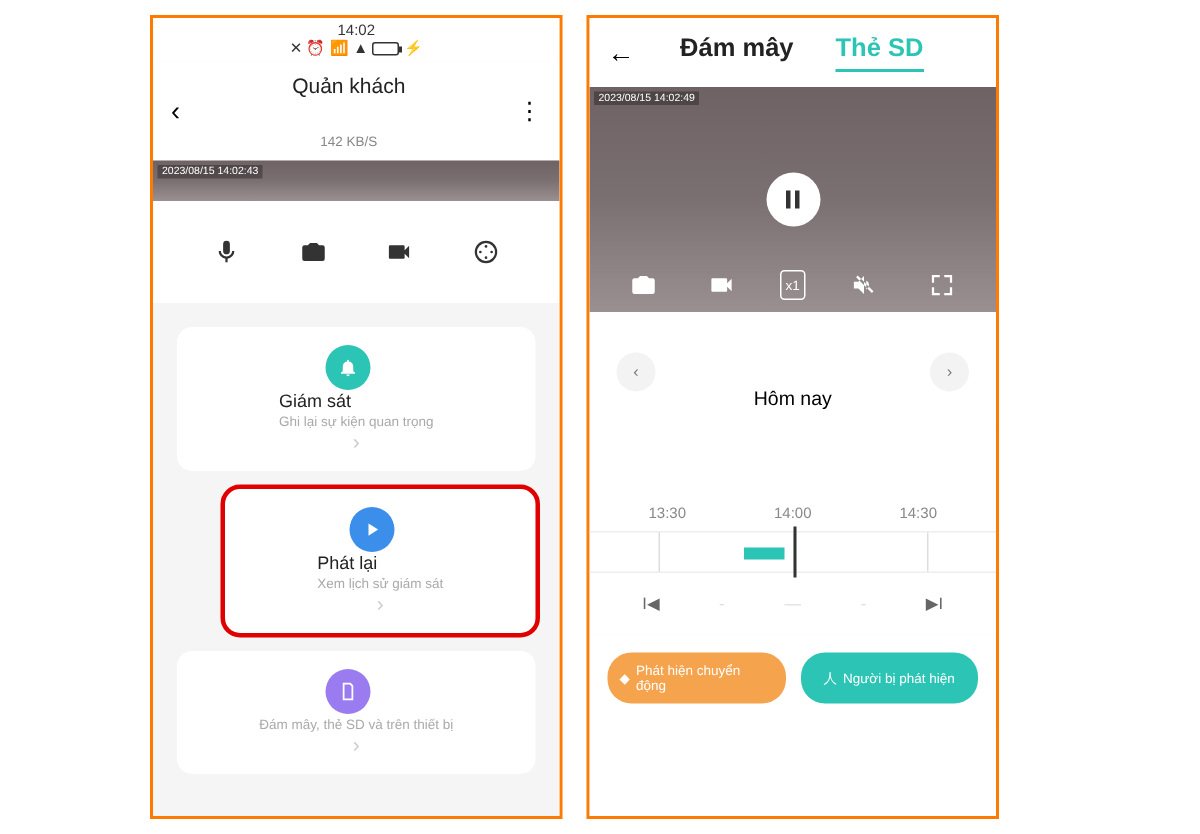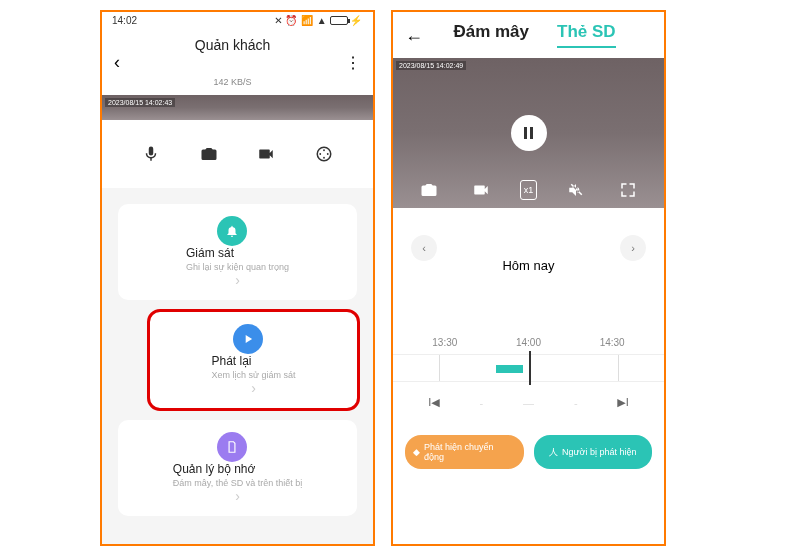--- a/index.html
+++ b/index.html
@@ -1,21 +1,21 @@
 <!DOCTYPE html>
 <html><head>
 <meta charset="utf-8">
 <style>
   * { box-sizing: border-box; margin: 0; padding: 0; font-family: -apple-system, sans-serif; }
   body { background: #fff; width: 800px; height: 556px; overflow: hidden; }
   .canvas { display: flex; gap: 16px; padding: 10px 100px; }
   .phone { width: 275px; height: 536px; border: 2px solid #ff7a00; background: #f5f5f5; display: flex; flex-direction: column; overflow: hidden; }
   
   
-  .statusbar { display: flex; justify-content: space-between; align-items: center; padding: 3px 10px; font-size: 10px; background: #fff; color: #333; }
+  .statusbar { display: flex; justify-content: space-between; align-items: center; padding: 3px 10px; font-size: 10px; background: #fff; color: #333; flex-direction: column; }
   .statusbar .right { display: flex; gap: 3px; align-items: center; }
   .statusbar .batt { border: 1px solid #333; width: 18px; height: 9px; border-radius: 2px; position: relative; }
   .statusbar .batt::after { content: ''; position: absolute; right: -3px; top: 2px; width: 2px; height: 4px; background: #333; }
   .statusbar .batt .fill { background: #4caf50; height: 100%; width: 70%; }
   
   
   .header { display: flex; align-items: center; padding: 8px 12px; background: #fff; }
   .header .back { font-size: 18px; cursor: pointer; }
   .header .center { flex: 1; text-align: center; }
   .header .title { font-size: 14px; font-weight: 500; color: #222; }
@@ -163,21 +163,20 @@
         </div>
         <span class="chev">›</span>
       </div>
       <div class="item">
         <div class="ic purple">
             <svg viewBox="0 0 24 24">
               <path d="M6 2h9l3 3v17H6V2zm2 2v16h8V6l-2-2H8z"></path>
             </svg>
           </div>
         <div class="txt">
-          <div class="t1">Quản lý bộ nhớ</div>
           <div class="t2">Đám mây, thẻ SD và trên thiết bị</div>
         </div>
         <span class="chev">›</span>
       </div>
     </div>
   </div>
 
   <div class="phone">
     <div class="tabs">
       <span class="back2">←</span>

